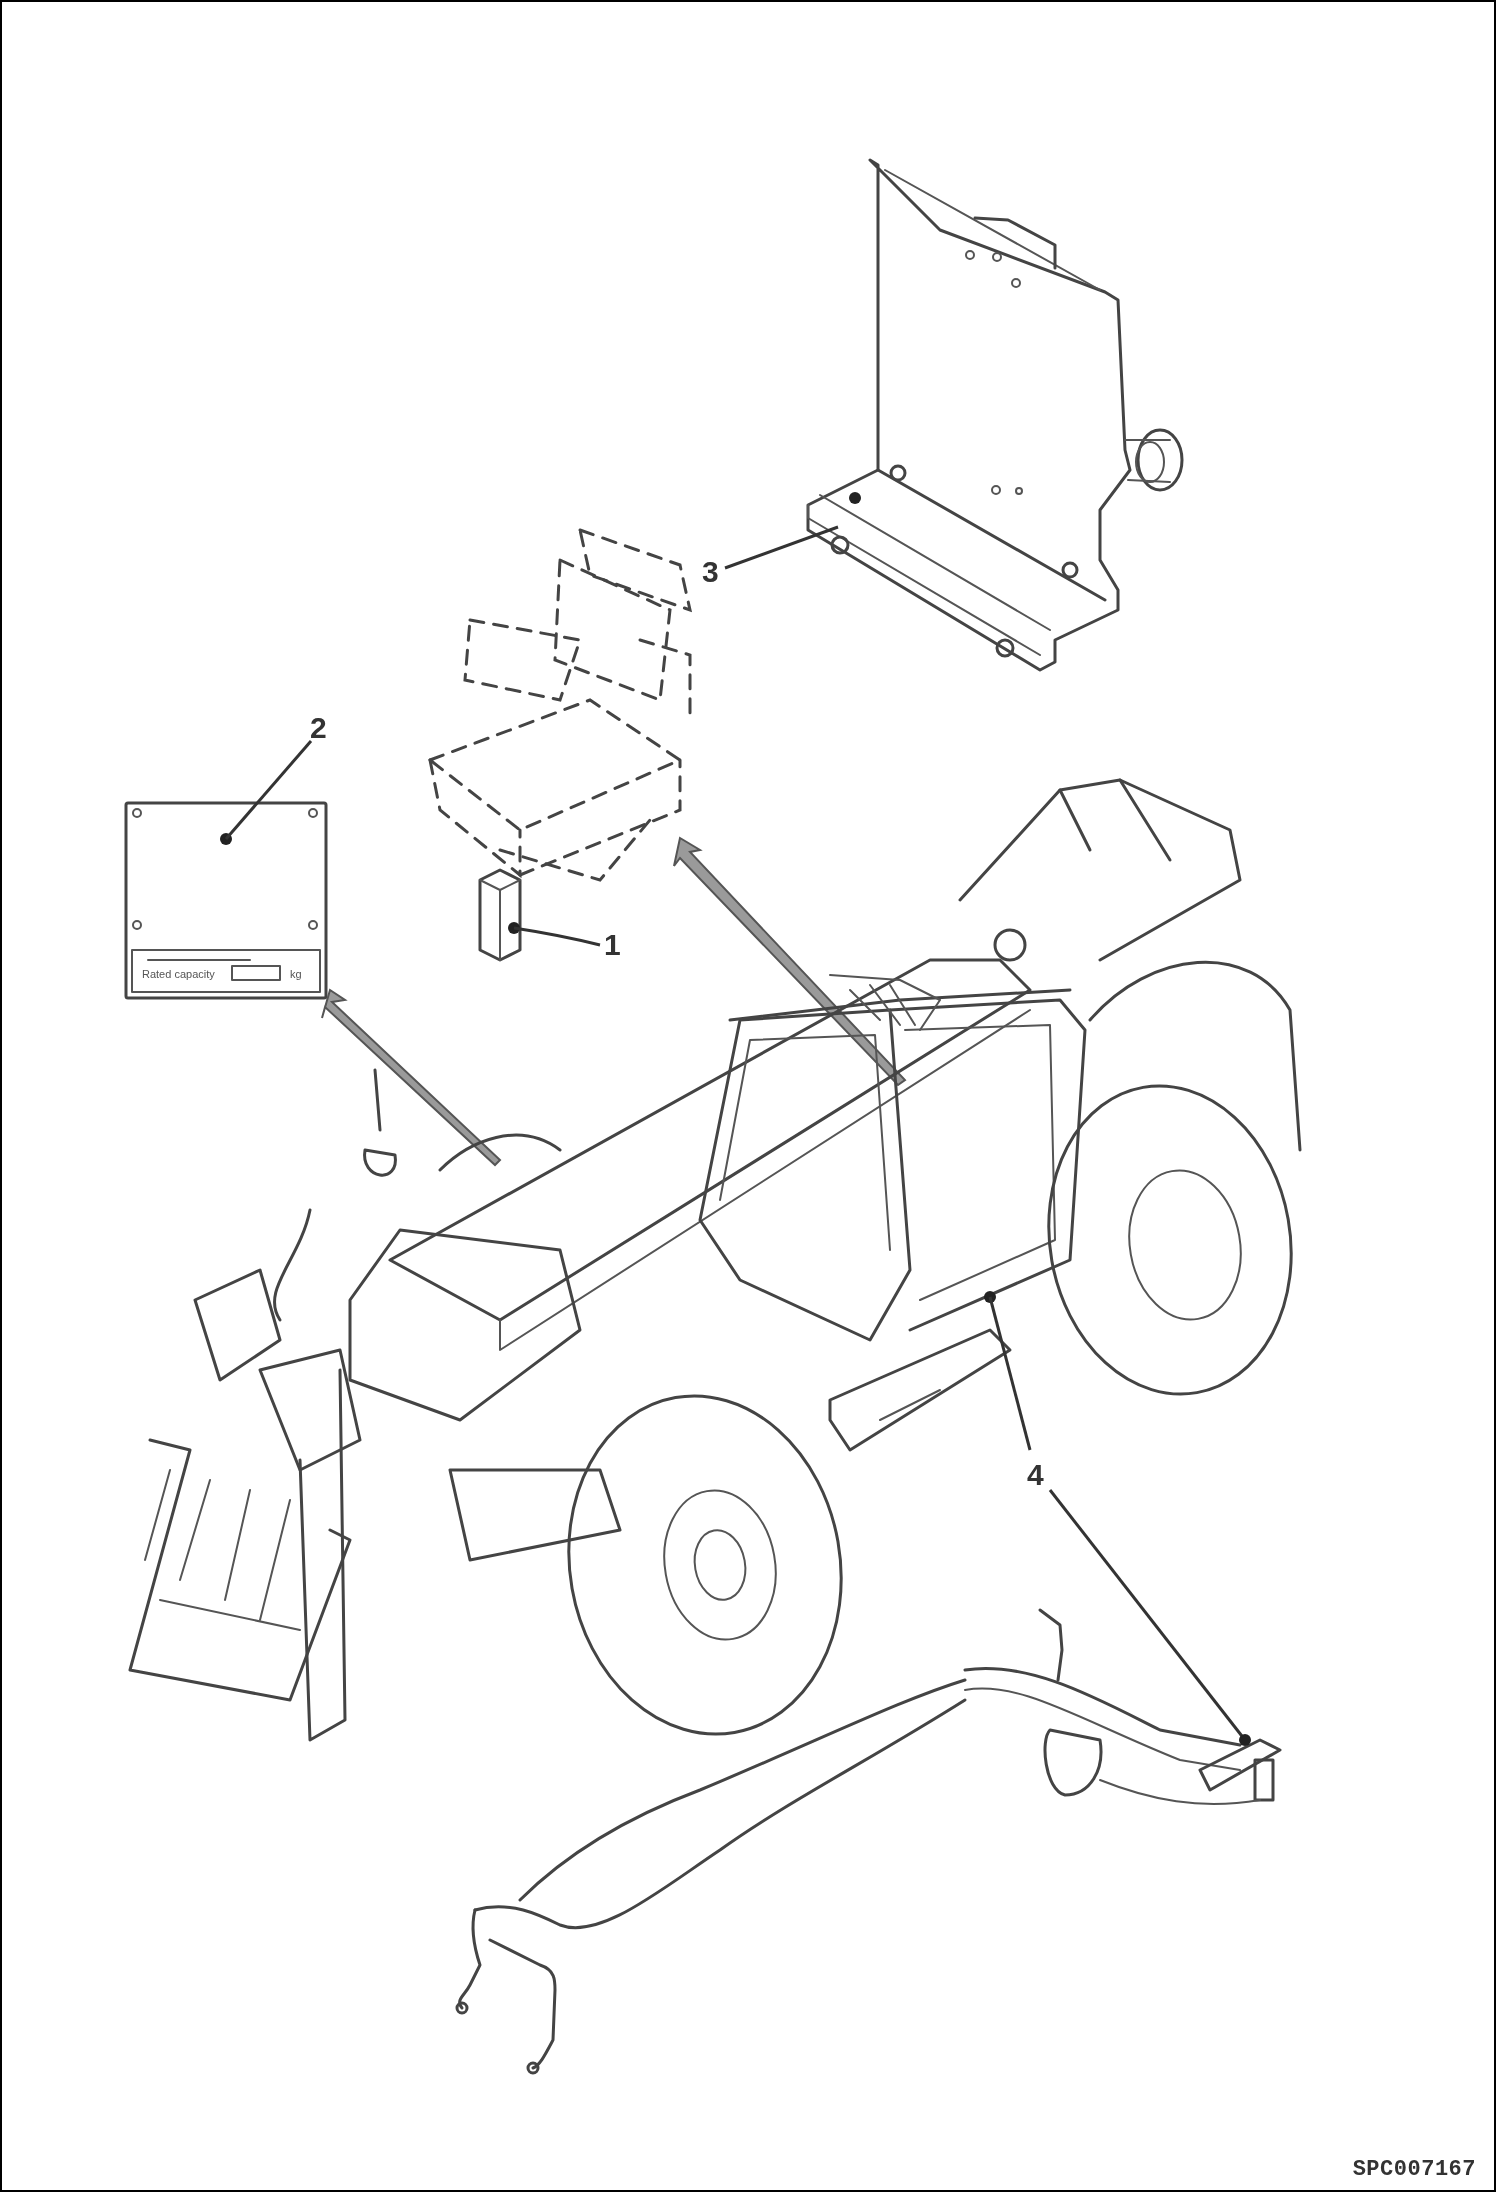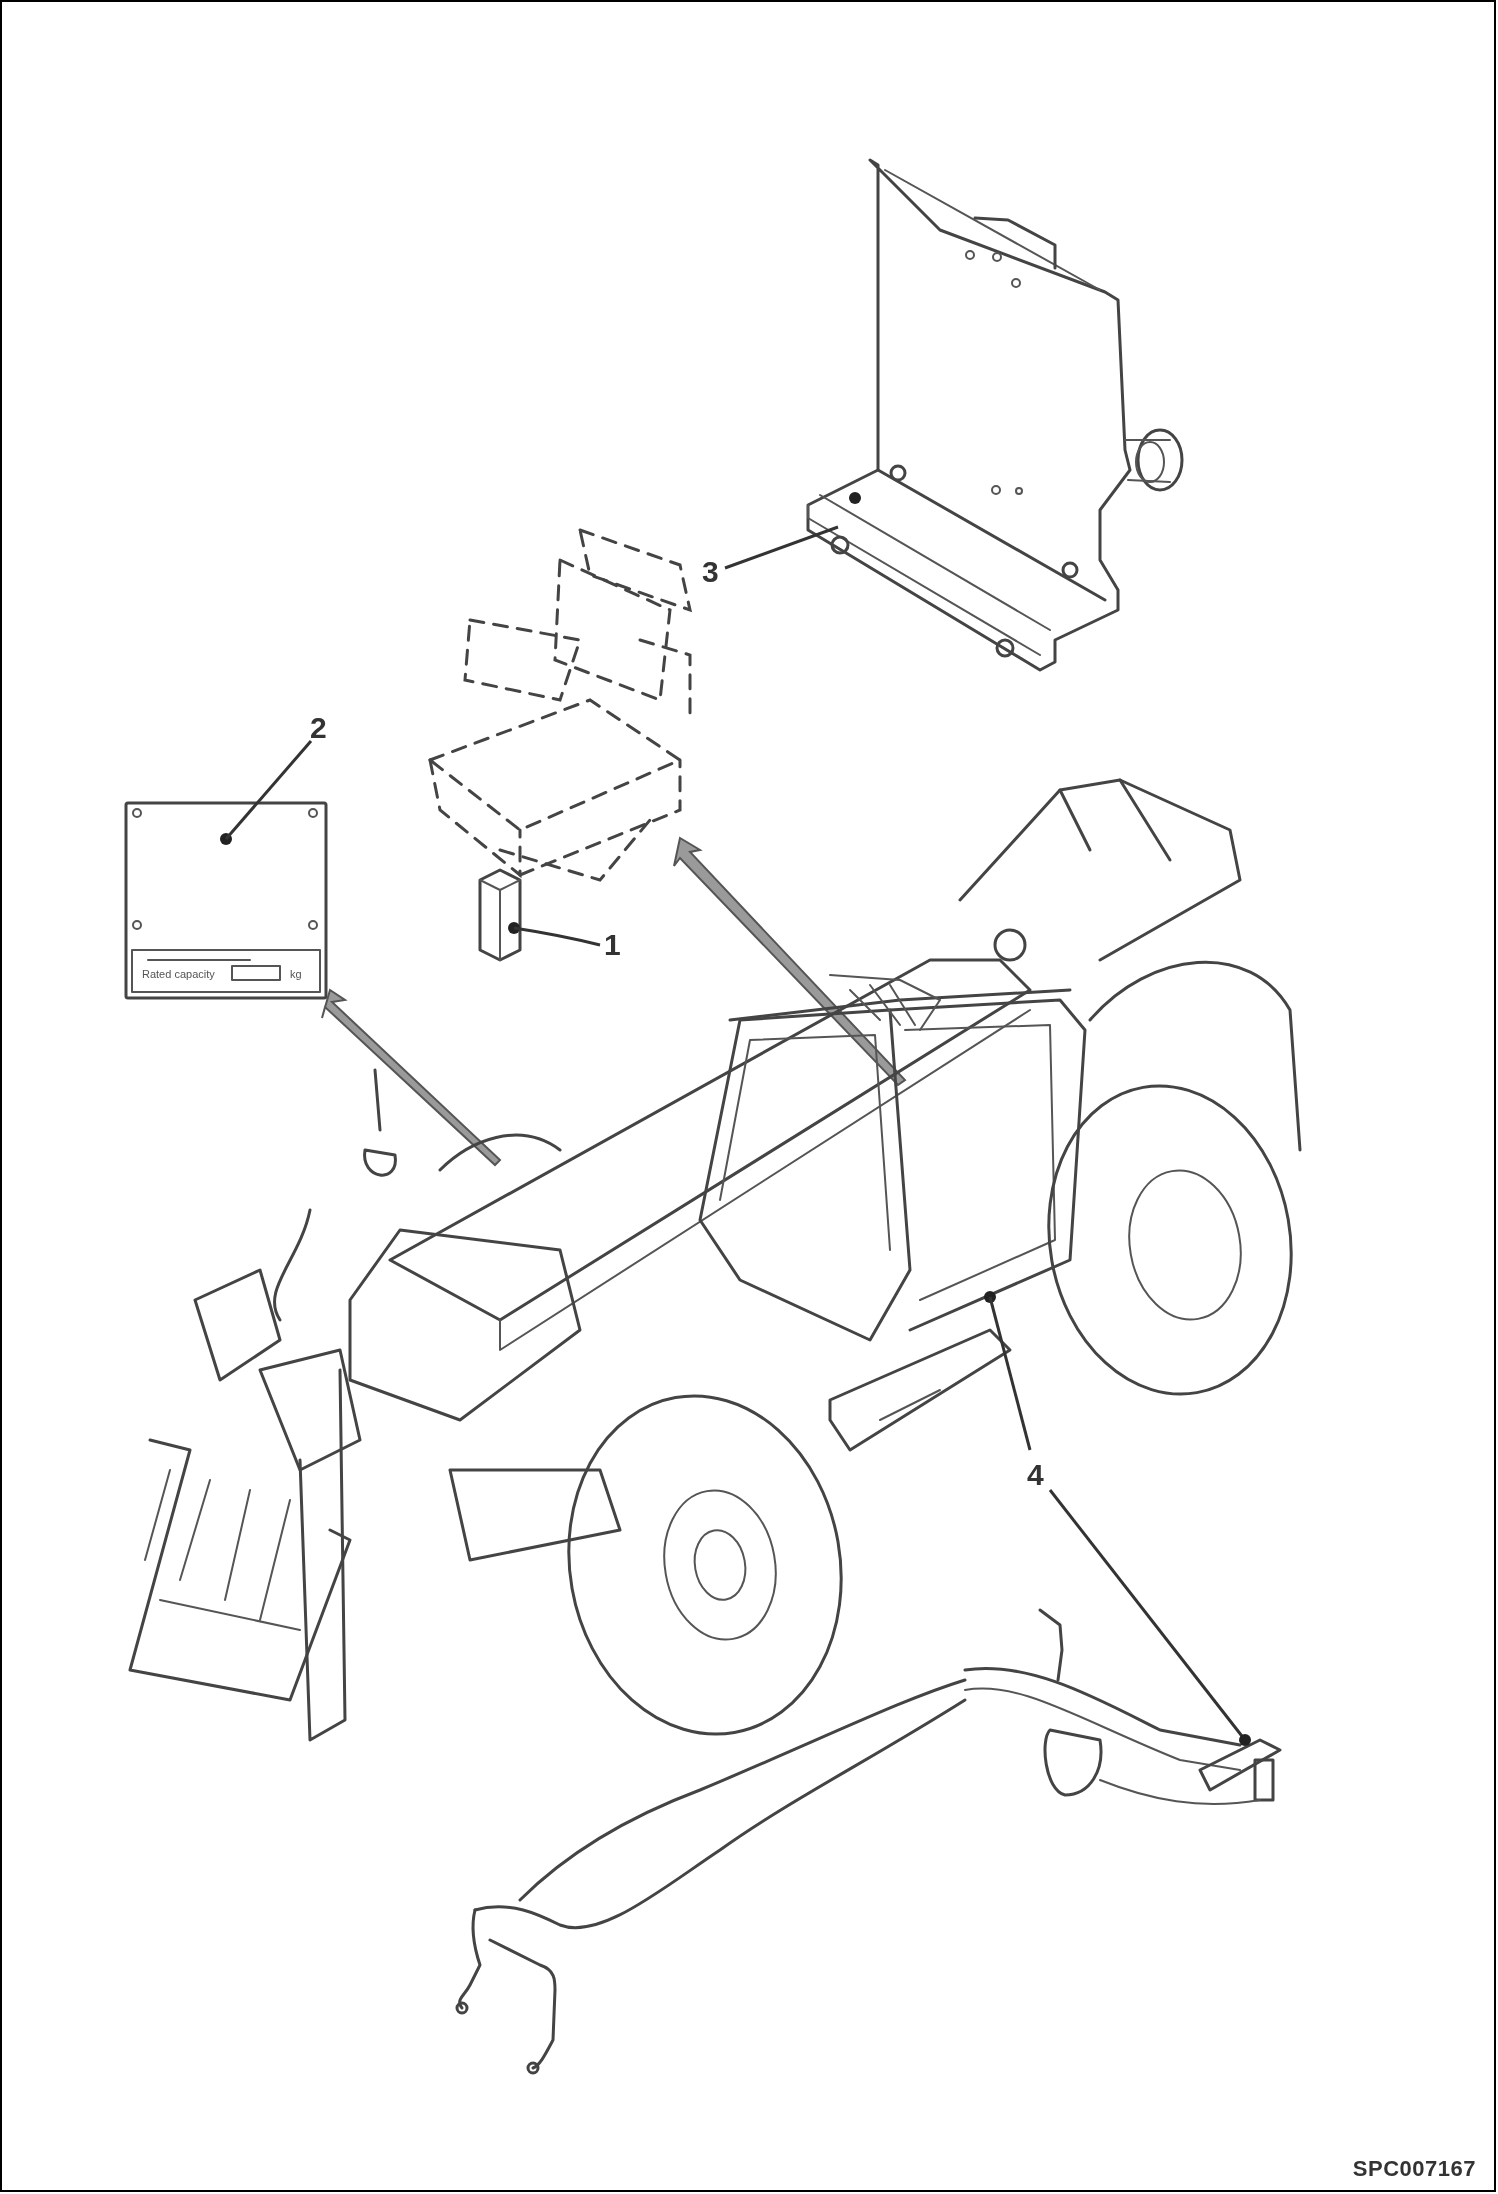--- a/index.html
+++ b/index.html
@@ -5,21 +5,21 @@
   html, body { margin: 0; padding: 0; background: #ffffff; }
   body { width: 1498px; height: 2194px; position: relative; overflow: hidden; font-family: "Liberation Sans", sans-serif; }
   .frame { position: absolute; left: 0; top: 0; width: 1496px; height: 2192px; border: 2px solid #000; box-sizing: border-box; }
   svg.drawing { position: absolute; left: 0; top: 0; }
   .ln { fill: none; stroke: #444; stroke-width: 3; stroke-linejoin: round; stroke-linecap: round; }
   .ln-thin { fill: none; stroke: #555; stroke-width: 2; stroke-linejoin: round; stroke-linecap: round; }
   .dash { fill: none; stroke: #444; stroke-width: 3; stroke-dasharray: 14 10; stroke-linecap: round; }
   .leader { fill: none; stroke: #333; stroke-width: 3; }
   .arrow { fill: #9a9a9a; stroke: #555; stroke-width: 2; }
   .callout { font-family: "Liberation Sans", sans-serif; font-weight: bold; font-size: 30px; fill: #333; }
-  .ref { position: absolute; right: 22px; bottom: 12px; font-family: Liberation Sans, sans-serif; font-weight: bold; font-size: 22px; color: #333; letter-spacing: 0.5px; }
+  .ref { position: absolute; right: 22px; bottom: 12px; font-family: Liberation Mono, monospace; font-weight: bold; font-size: 22px; color: #333; letter-spacing: 0.5px; }
   .plate-text { font-family: "Liberation Sans", sans-serif; font-size: 11px; fill: #555; }
 </style>
 </head>
 <body>
 
 <div class="frame"></div>
 
 <svg class="drawing" width="1498" height="2194" viewBox="0 0 1498 2194">
 
   <g>

